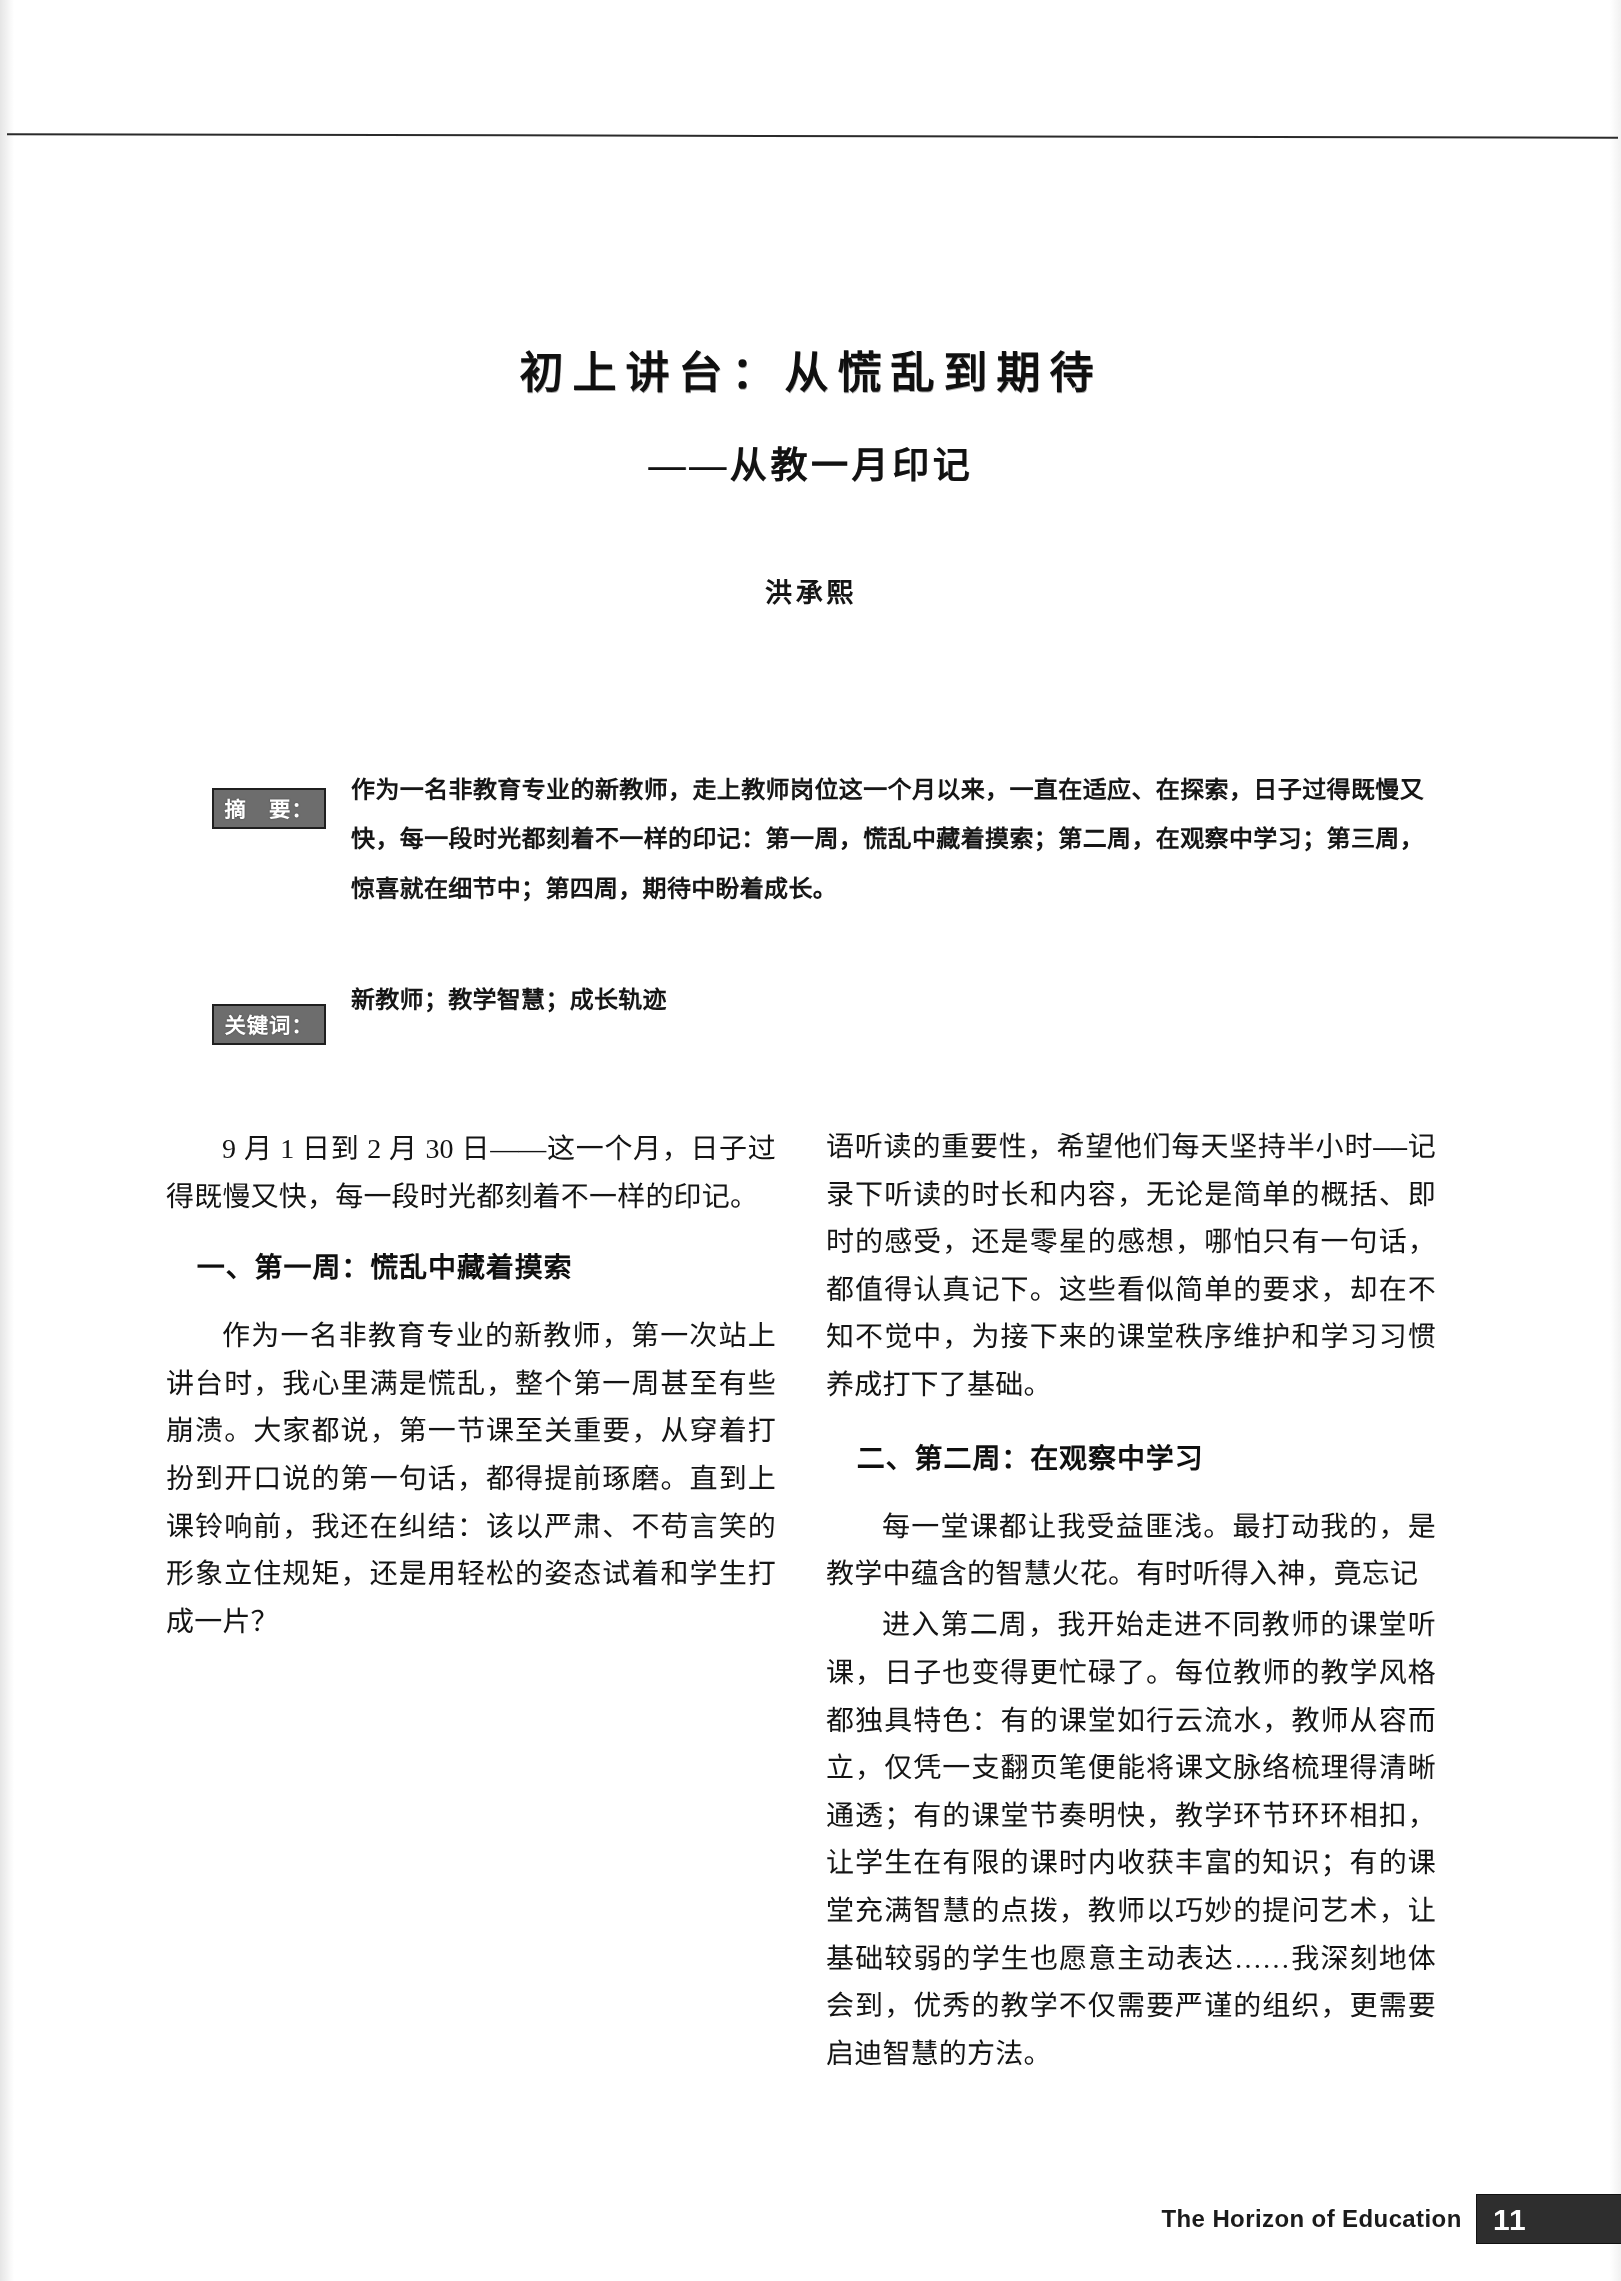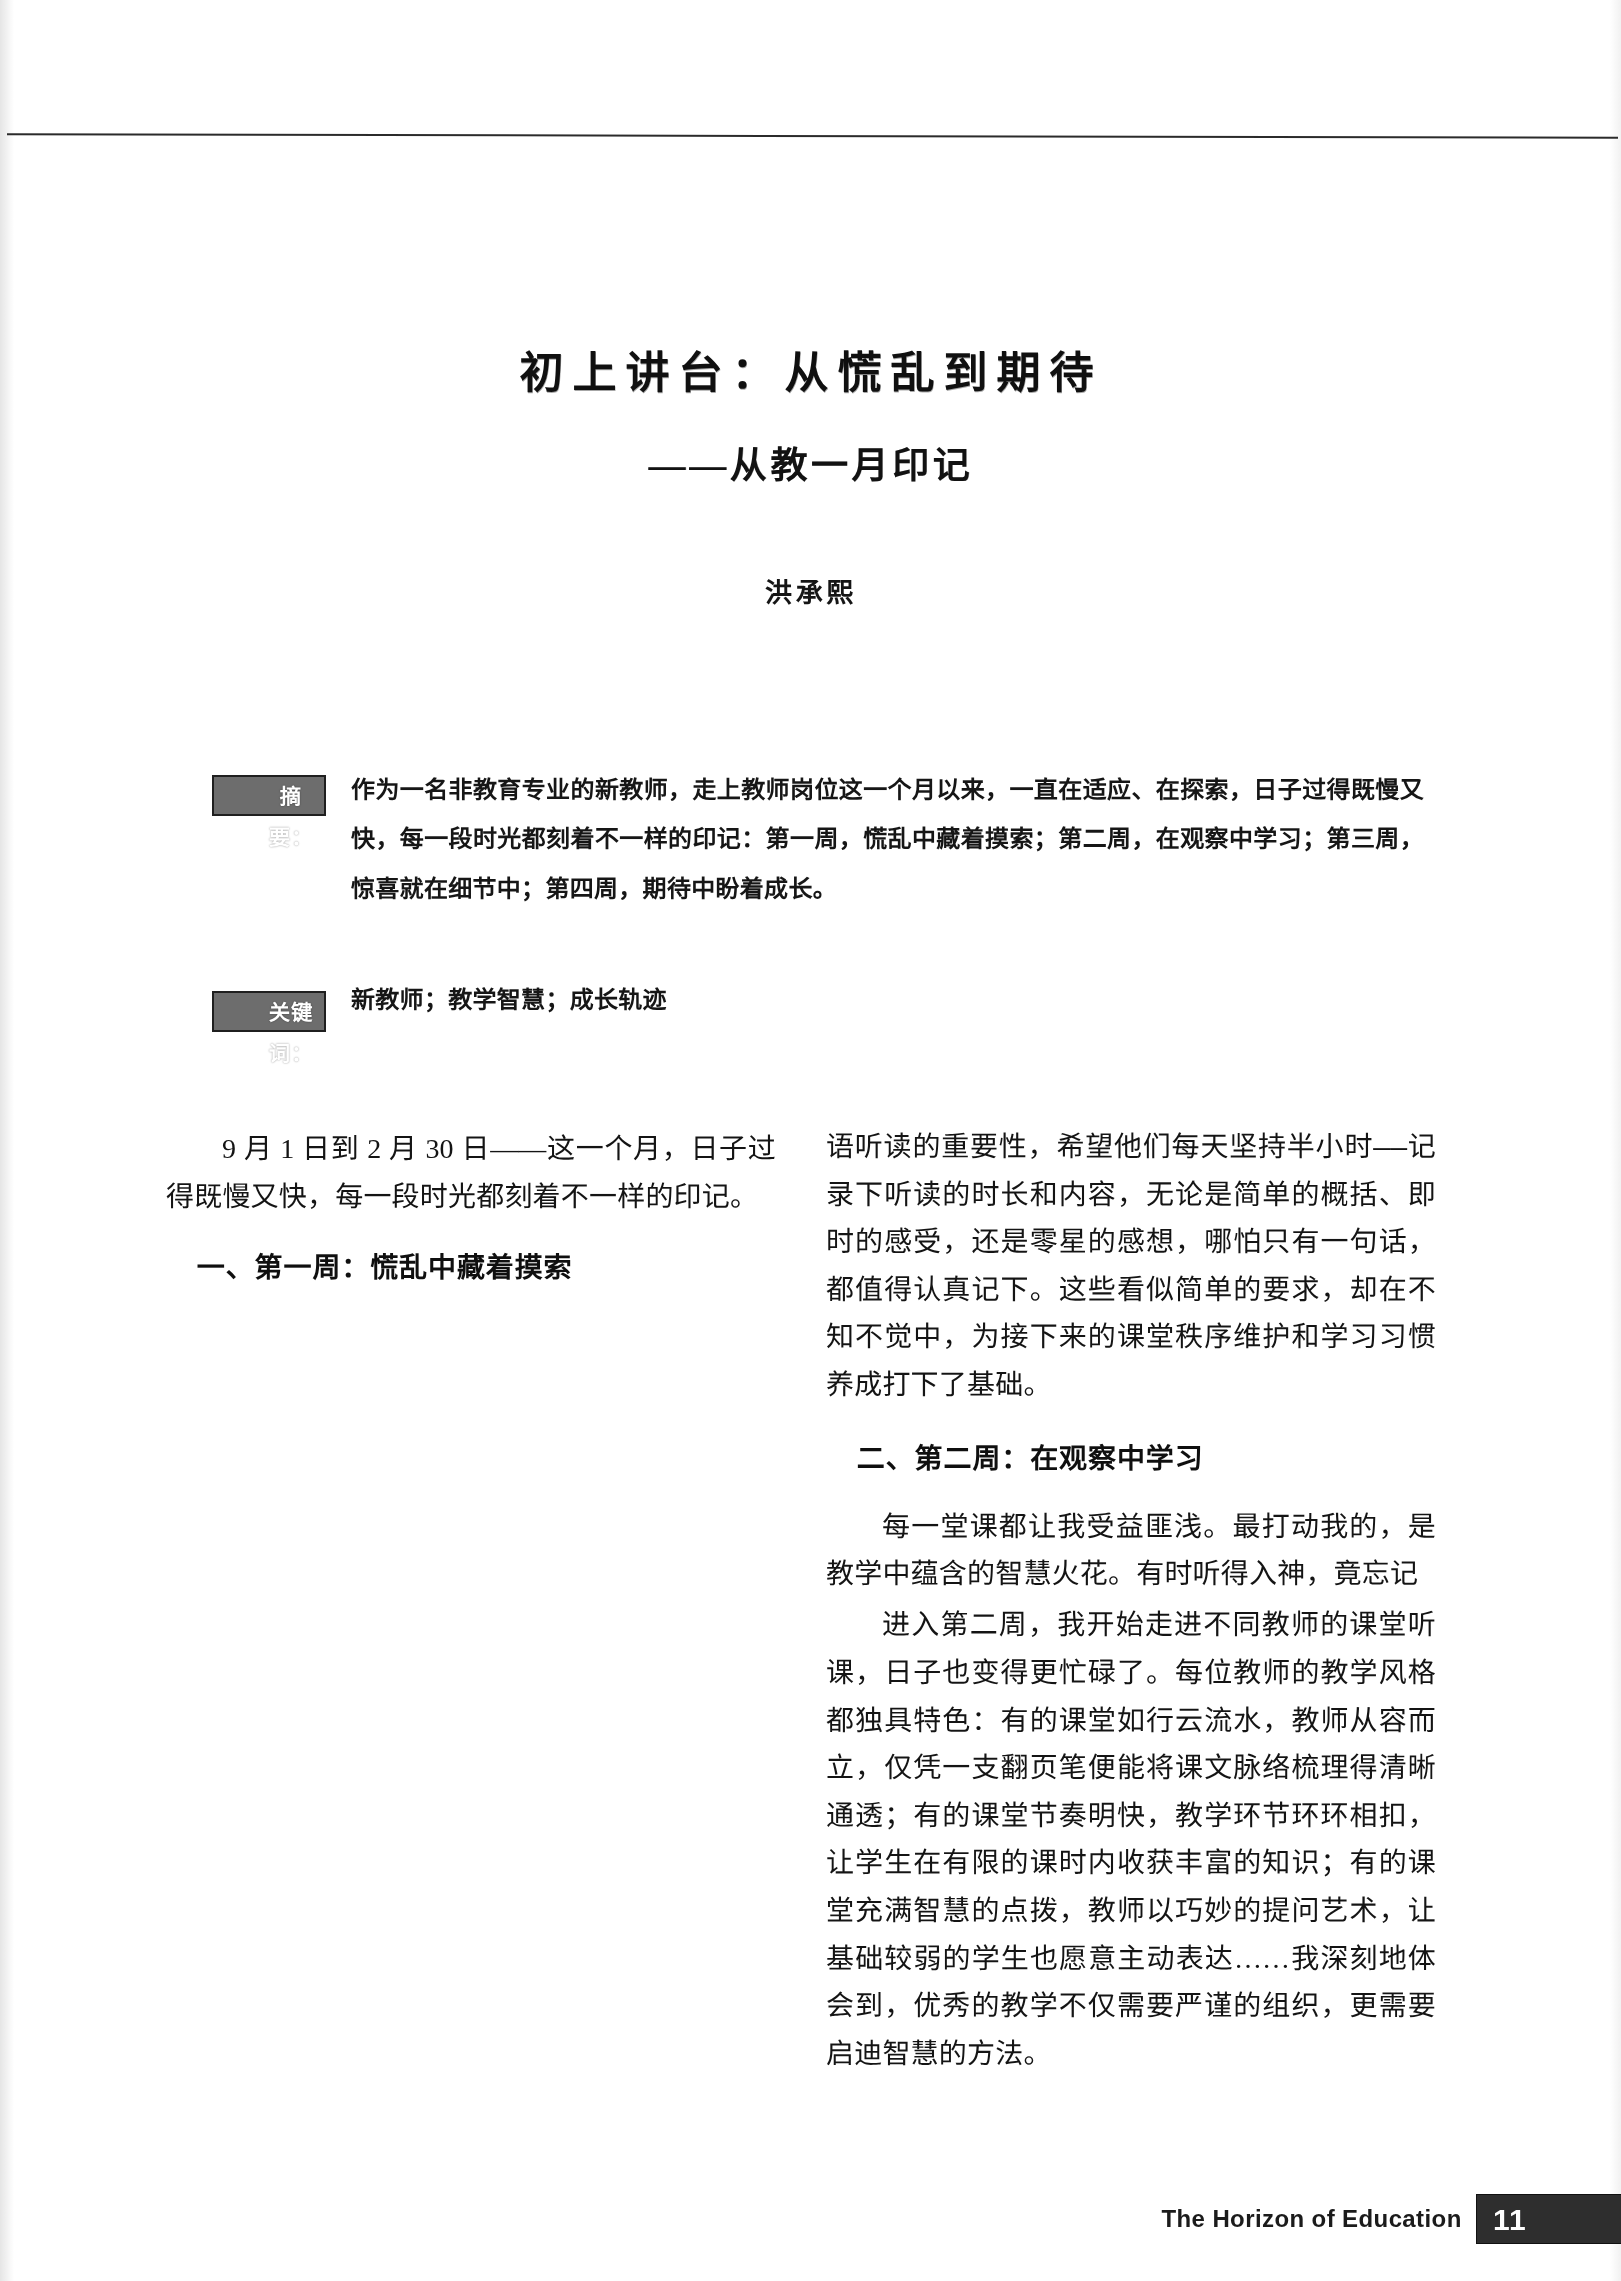--- a/index.html
+++ b/index.html
@@ -109,23 +109,22 @@
     line-height: 41px;
     text-align: center;
     background: #6d6d6d;
     color: #ffffff;
     border: 2.7px solid #1f1f1f;
     font-family: "Liberation Sans", "DejaVu Sans", sans-serif;
     font-weight: 700;
     font-size: 21.4px;
     letter-spacing: 0.9px;
     box-sizing: border-box;
-    margin-top: 10px;
+    margin-top: 23px;
     text-shadow: 0 0 1.8px rgba(0,0,0,0.45);
-    padding-left: 44px;
   }
   .meta-body {
     flex: 1 1 auto;
     margin-left: 25px;
     font-family: "Liberation Sans", "DejaVu Sans", sans-serif;
     font-weight: 700;
     font-size: 24px;
     line-height: 2.06;
     letter-spacing: 0.3px;
     color: #161616;
@@ -231,20 +230,21 @@
       <div class="meta-body keywords">新教师；教学智慧；成长轨迹</div>
     </div>
 
   </div>
 
   <div class="columns">
 
     <div class="column">
       <p class="body-p">9 月 1 日到 2 月 30 日——这一个月，日子过得既慢又快，每一段时光都刻着不一样的印记。</p>
       <div class="sec-heading">一、第一周：慌乱中藏着摸索</div>
+      <p class="body-p">作为一名非教育专业的新教师，第一次站上讲台时，我心里满是慌乱，整个第一周甚至有些崩溃。大家都说，第一节课至关重要，从穿着打扮到开口说的第一句话，都得提前琢磨。直到上课铃响前，我还在纠结：该以严肃、不苟言笑的形象立住规矩，还是用轻松的姿态试着和学生打成一片？</p>
     </div>
 
     <div class="column">
       <p class="body-p no-indent">语听读的重要性，希望他们每天坚持半小时——记录下听读的时长和内容，无论是简单的概括、即时的感受，还是零星的感想，哪怕只有一句话，都值得认真记下。这些看似简单的要求，却在不知不觉中，为接下来的课堂秩序维护和学习习惯养成打下了基础。</p>
       <div class="sec-heading">二、第二周：在观察中学习</div>
       <p class="body-p">每一堂课都让我受益匪浅。最打动我的，是教学中蕴含的智慧火花。有时听得入神，竟忘记</p>
       <p class="body-p">进入第二周，我开始走进不同教师的课堂听课，日子也变得更忙碌了。每位教师的教学风格都独具特色：有的课堂如行云流水，教师从容而立，仅凭一支翻页笔便能将课文脉络梳理得清晰通透；有的课堂节奏明快，教学环节环环相扣，让学生在有限的课时内收获丰富的知识；有的课堂充满智慧的点拨，教师以巧妙的提问艺术，让基础较弱的学生也愿意主动表达……我深刻地体会到，优秀的教学不仅需要严谨的组织，更需要启迪智慧的方法。</p>
     </div>
 
   </div>

